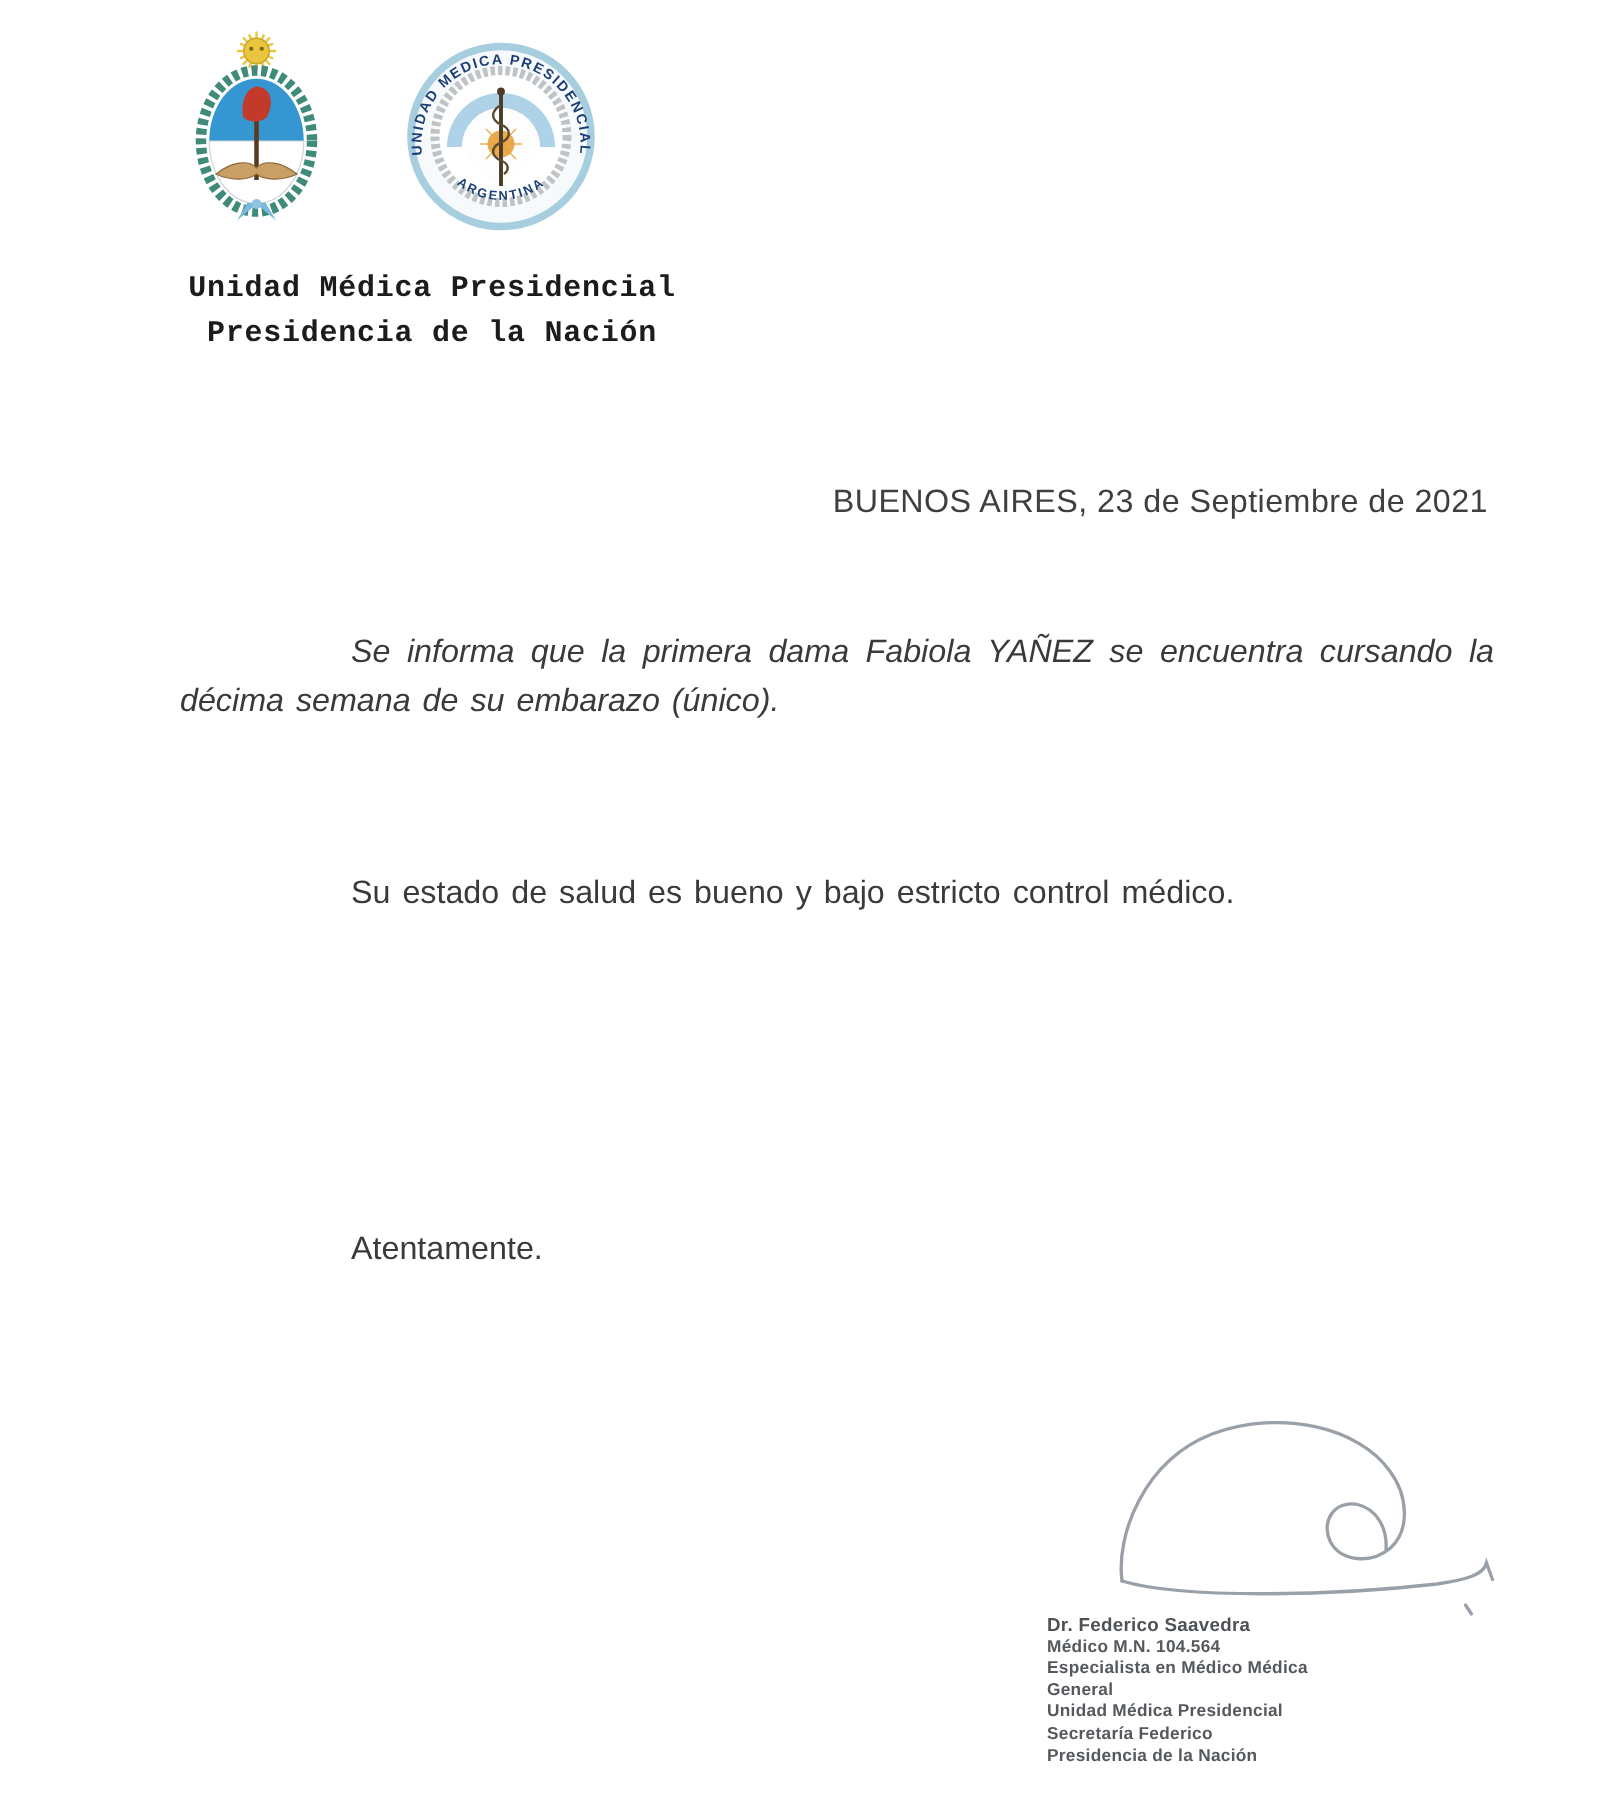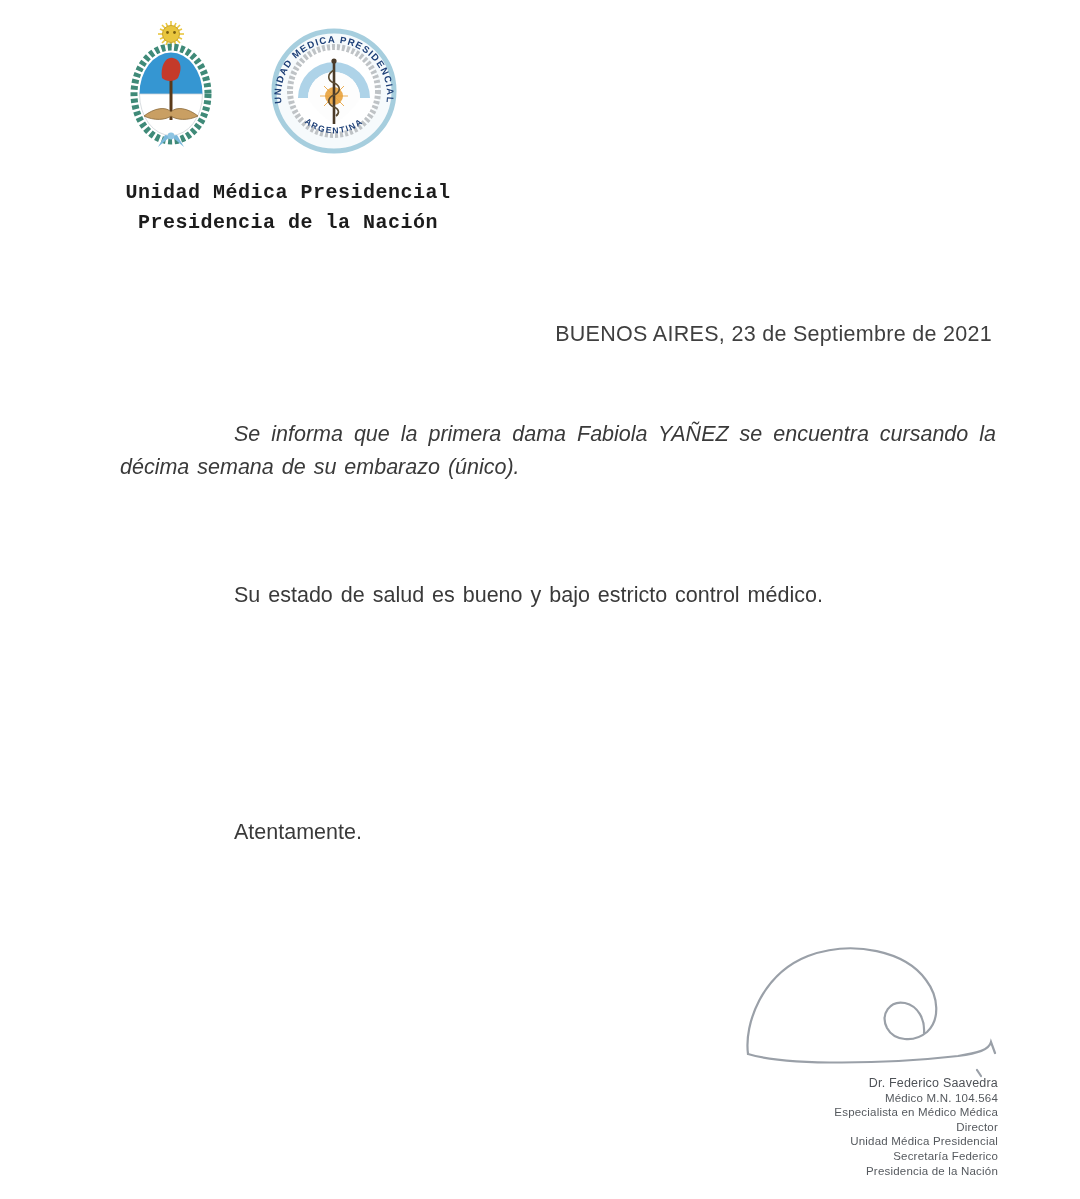--- a/index.html
+++ b/index.html
@@ -36,22 +36,22 @@
   .para-2{position:absolute;left:120px;top:543px;width:876px;margin-top:36px;}
   .para-3{position:absolute;left:120px;top:640px;width:876px;}
   .closing{
     position:absolute;left:234px;top:820px;
     font-size:21.5px;color:#3a3a3a;
   }
   
   .sig-scribble{position:absolute;left:728px;top:942px;width:282px;height:140px;}
   .sig-block{
     position:absolute;left:698px;top:1076px;width:300px;
-    text-align:right;color:#55595e;
-    font-size:11.5px;line-height:14.6px;font-weight:normal;
+    text-align:left;color:#55595e;
+    font-size:11.5px;line-height:14.6px;font-weight:bold;
     letter-spacing:0.2px;
   }
   .sig-name{font-size:12.5px;color:#4e5257;}
 </style>
 </head>
 <body>
 
 <div class="page">
 
   <svg class="coa" viewBox="0 0 110 128">
@@ -131,19 +131,19 @@
       <path d="M 20 112 C 16 82 34 32 80 14 C 126 -3 178 10 198 38 C 211 55 212 78 199 90 C 186 101 166 99 159 86 C 152 72 162 58 177 61 C 190 64 197 77 196 91"></path>
       <path d="M 20 112 C 60 124 160 122 230 114 C 250 111 261 108 263 100 L 267 111"></path>
       <path d="M 249 128 l 4 6"></path>
     </g>
   </svg>
 
   <div class="sig-block">
     <div class="sig-name">Dr. Federico Saavedra</div>
     <div>Médico M.N. 104.564</div>
     <div>Especialista en Médico Médica</div>
-    <div>Director</div>
+    <div>General</div>
     <div>Unidad Médica Presidencial</div>
     <div>Secretaría Federico</div>
     <div>Presidencia de la Nación</div>
   </div>
 
 </div>
 
 </body></html>

